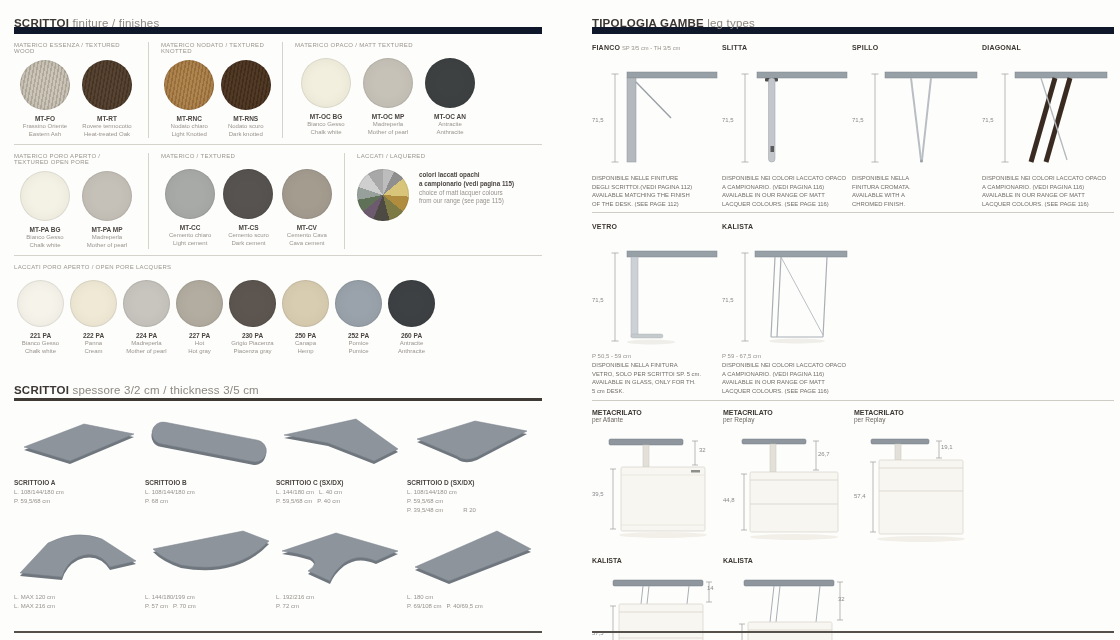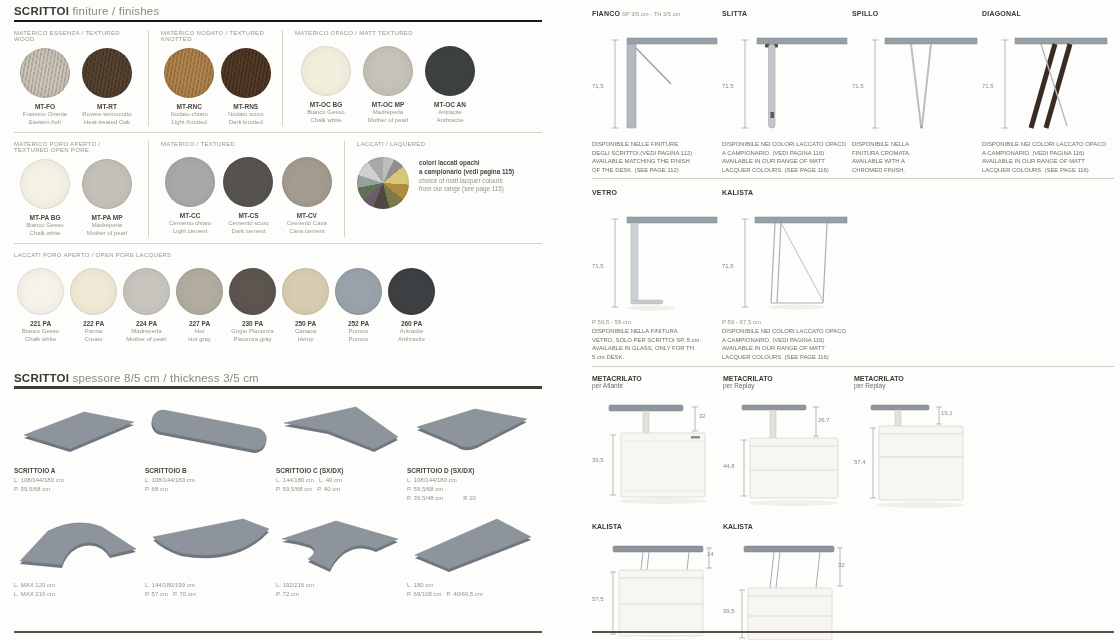--- a/index.html
+++ b/index.html
@@ -4,22 +4,22 @@
 <style>
   * { margin:0; padding:0; box-sizing:border-box; }
   html,body { width:1120px; height:640px; background:#fdfdfc; }
   body { font-family:"Liberation Sans", sans-serif; color:#4a4541; position:relative; overflow:hidden; }
   .page { position:absolute; inset:0; }
   .col { position:absolute; top:0; bottom:0; }
   .col-left  { left:14px;  width:528px; }
   .col-right { left:592px; width:522px; }
 
   
-  .sec-head { height:22px; border-bottom:2px solid #0f172a; padding-top:5px;
-              font-size:11.5px; letter-spacing:.2px; white-space:nowrap; }
+  .sec-head { height:22px; border-bottom:7px solid #0f172a; padding-top:5px;
+              font-size:11.5px; letter-spacing:.2px; white-space:nowrap;margin-top:12px; }
   .sec-head .hb { font-weight:bold; color:#3c3733; }
   .sec-head .hl { color:#8d8881; font-weight:normal; }
   .sec-head.thick { border-bottom-width:3px; border-color:#3f3a34; }
 
   
   .fin-row { display:flex; padding:8px 0 6px 0; }
   .fin-row + .fin-row { border-top:1px solid #d6d3cd; }
   .fgroup { padding-right:8px; }
   .fgroup + .fgroup { border-left:1px solid #d6d3cd; padding-left:12px; }
   .g-135 { width:134px; } .g-190 { width:196px; } .g-rest { flex:1; }
@@ -268,21 +268,21 @@
   <div class="swatch">
     <div class="dot" style="background-color: rgb(62, 65, 68);"></div>
     <div class="code">260 PA</div>
     <div class="sub">Antracite</div>
     <div class="sub">Anthracite</div>
   </div>
 </div>
     </div>
 
     <div class="sec-head thick mt14">
-      <span class="hb">SCRITTOI</span><span class="hl"> spessore 8/5 cm / thickness 3/5 cm</span>
+      <span class="hb">SCRITTOI</span><span class="hl"> spessore 3/2 cm / thickness 3/5 cm</span>
     </div>
 
     <div class="desk-row">
       <div class="desk-cell">
         <svg width="128" height="64" viewBox="0 0 128 64">
           <path d="M10,41 L70,18 L120,28 L56,55 Z" fill="#6f767d"></path>
           <path d="M10,38 L70,15 L120,25 L56,52 Z" fill="#8d949b" stroke="#7b828a" stroke-width="0.5"></path>
         </svg>
         <div class="dname">SCRITTOIO A</div>
         <div class="ddims">L. 108/144/180 cm
@@ -354,20 +354,23 @@
         <div class="ddims">L. 180 cm
 P. 69/108 cm&nbsp;&nbsp;&nbsp;P. 40/69,5 cm</div>
       </div>
     </div>
 
     <div class="bottom-rule"></div>
   </div>
 
   <div class="col col-right">
 
+    <div class="sec-head">
+      <span class="hb">TIPOLOGIA GAMBE</span><span class="hl"> leg types</span>
+    </div>
 
     <div class="leg-row">
 
       <div class="leg-cell">
         <div class="leg-name"><span class="lnb">FIANCO</span> <span class="lns">SP 3/5 cm - TH 3/5 cm</span></div>
         <div class="fig">
           <span class="dimv">71,5</span>
           <svg width="116" height="112" viewBox="0 0 116 112">
             <g stroke="#9c9c9c" stroke-width="0.7">
               <line x1="10" y1="16" x2="10" y2="104"></line>

